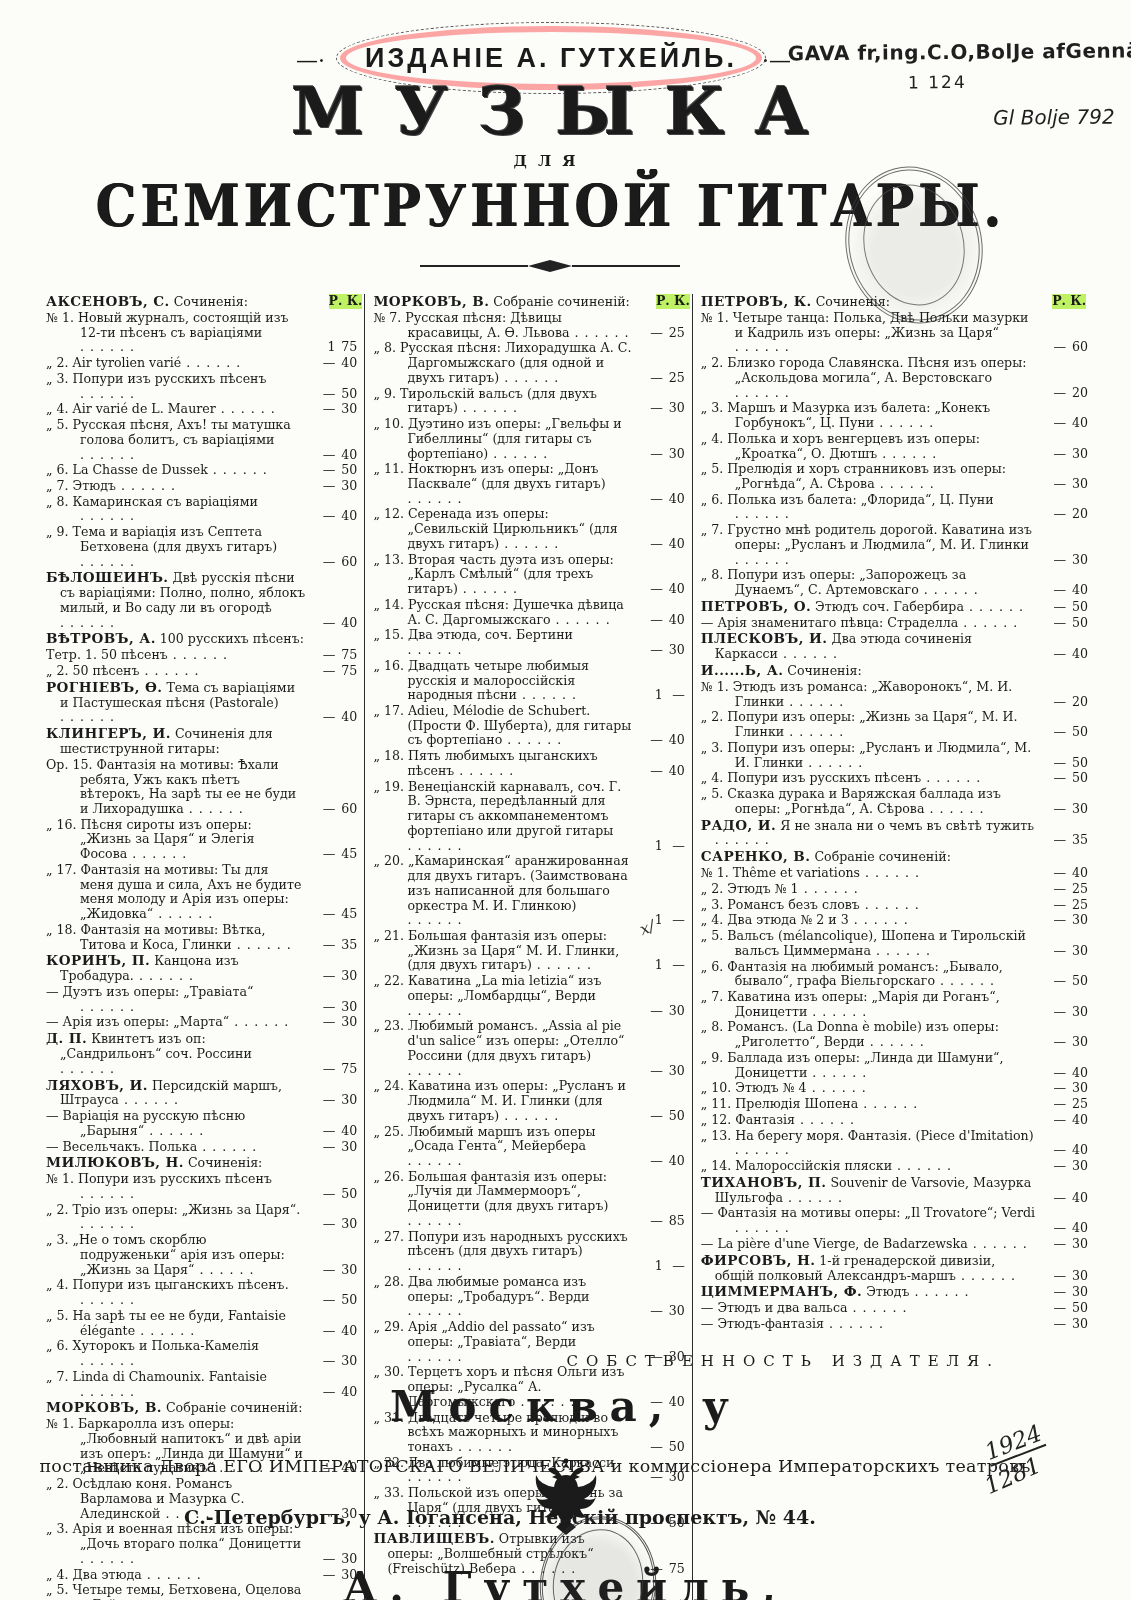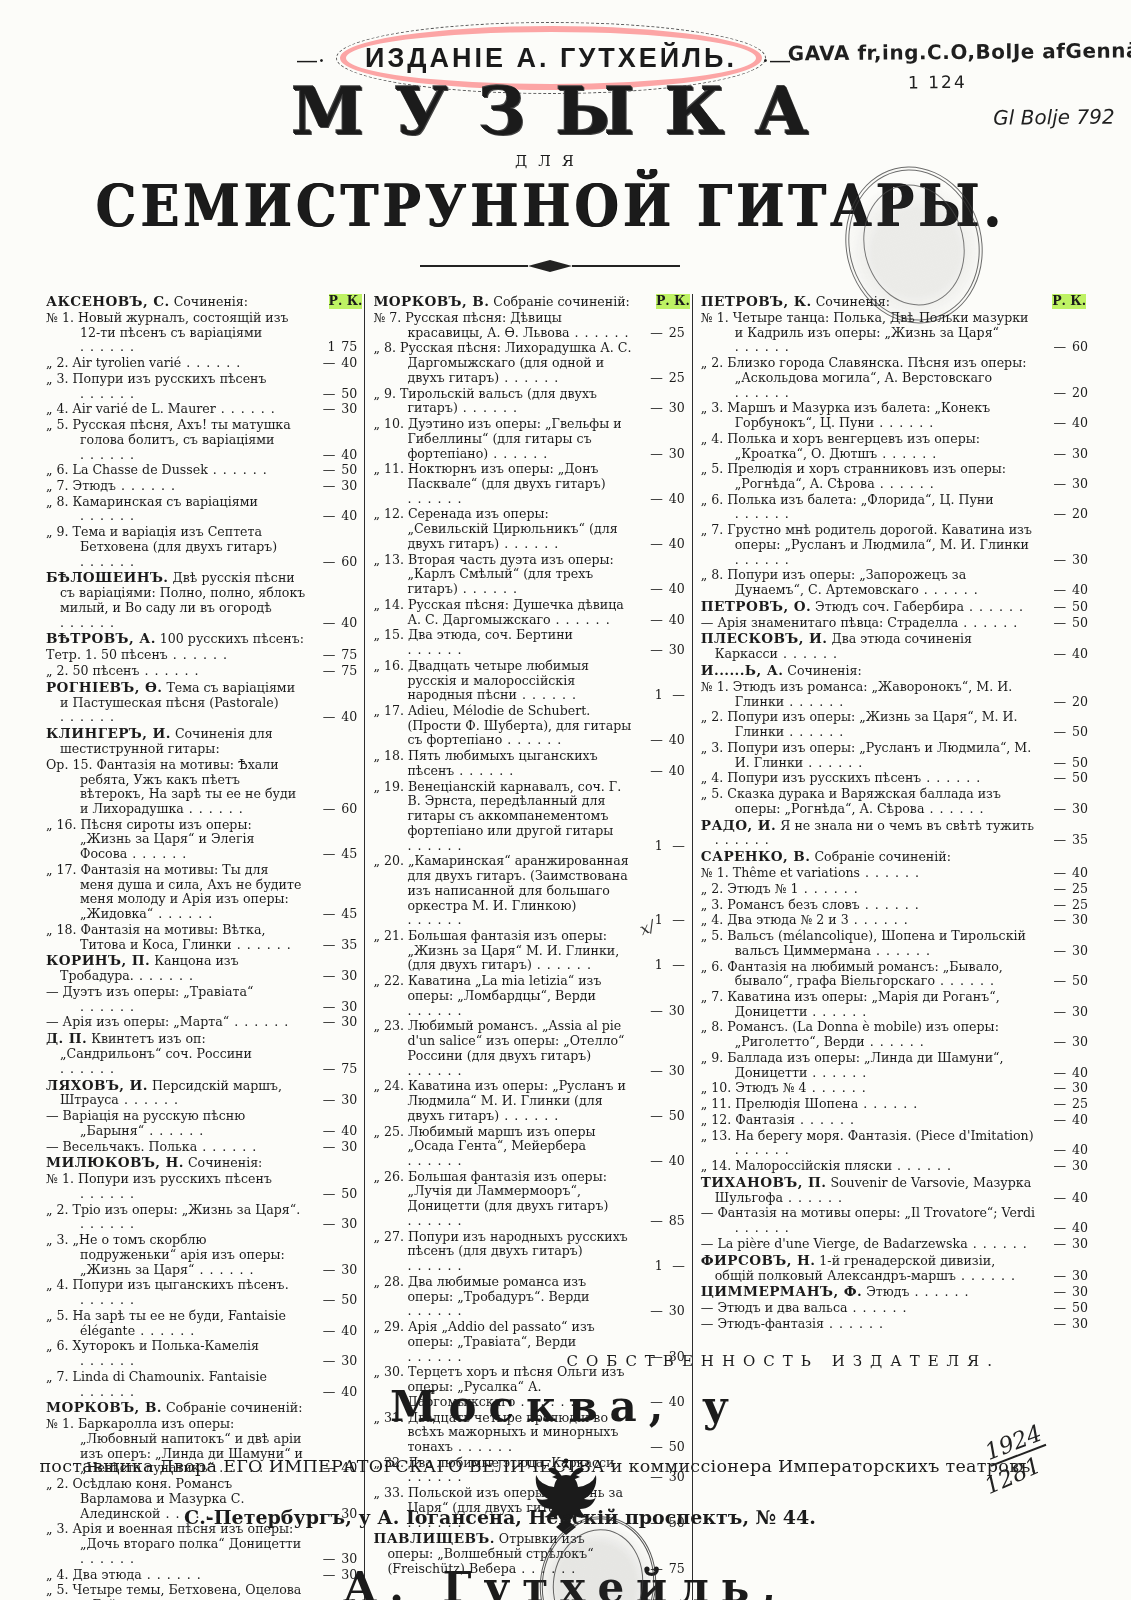--- a/index.html
+++ b/index.html
@@ -16,21 +16,21 @@
   .dash-l{left:296px;} .dash-r{left:762px;}
   .hw-top{position:absolute;left:788px;top:40px;width:330px;color:#1f1f1f;
           font-family:"DejaVu Sans","Liberation Sans",sans-serif;transform:rotate(-.5deg);}
   .hw-top .l1{font-weight:bold;font-size:20px;letter-spacing:.5px;white-space:nowrap;}
   .hw-top .l2{font-size:17px;margin:8px 0 0 120px;letter-spacing:2px;}
   .hw-top .l3{font-size:20px;font-style:italic;margin:14px 0 0 205px;white-space:nowrap;}
   .title-main{position:absolute;left:0;top:72px;width:1100px;text-align:center;
           font-size:66px;font-weight:bold;letter-spacing:30px;text-indent:30px;
           text-shadow:1px 1px 0 #444,-1px -1px 0 #444;}
   .title-for{position:absolute;left:0;top:152px;width:1100px;text-align:center;
-          font-size:15px;font-weight:normal;letter-spacing:11px;}
+          font-size:15px;font-weight:bold;letter-spacing:11px;}
   .title-sub{position:absolute;left:0;top:176px;width:1100px;text-align:center;
           font-size:51px;font-weight:bold;letter-spacing:4px;transform:scaleY(1.12);
           text-shadow:1px 0 0 #111;}
   .stamp-top{position:absolute;left:846px;top:166px;width:128px;height:150px;
           border:4px double #3c3c3c;border-radius:50%;transform:rotate(-14deg);opacity:.75;
           background:radial-gradient(circle at 50% 55%, #55555522 0 40%, transparent 70%);}
   .stamp-top::before{content:"";position:absolute;inset:14px;border:1px solid #4a4a4a;border-radius:50%;}
   .divider{position:absolute;left:0;top:258px;width:1100px;text-align:center;}
   
   .columns{position:absolute;left:46px;top:294px;width:1042px;display:flex;}

